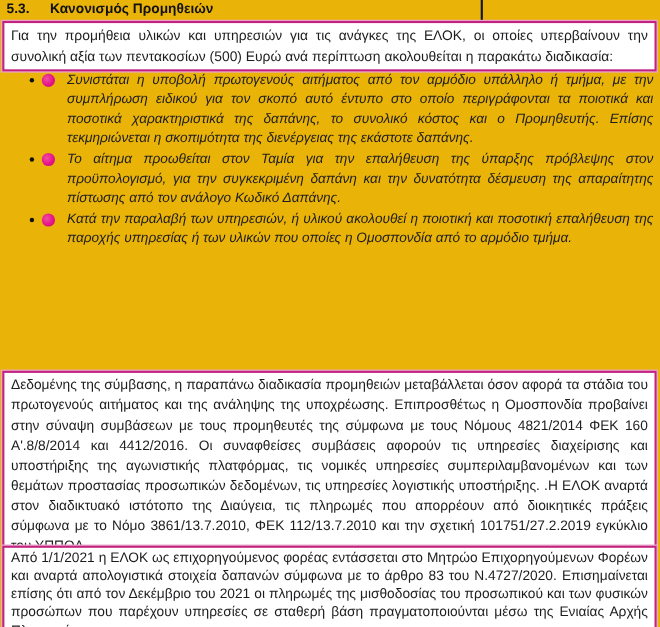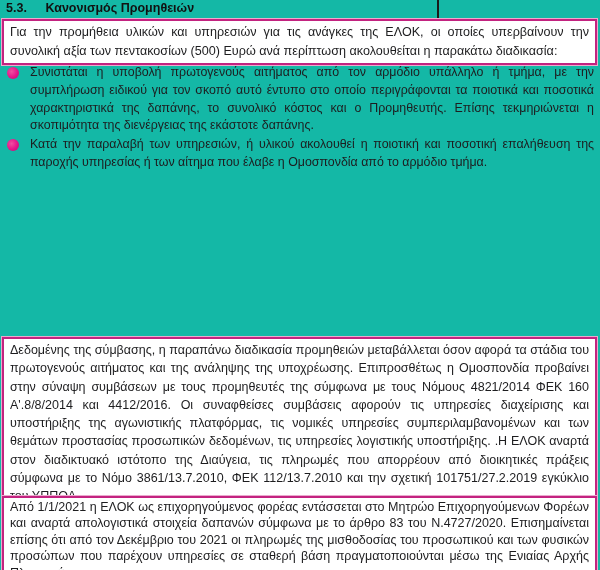--- a/index.html
+++ b/index.html
@@ -4,21 +4,21 @@
 <style>
   html, body {
     margin: 0;
     padding: 0;
     background: #ffffff;
   }
   .page {
     position: relative;
     width: 600px;
     height: 570px;
-    background: #14b8a6;
+    background: #eab308;
     font-family: "Liberation Sans", sans-serif;
     color: var(--text, #1d1d1f);
     overflow: hidden;
   }
   .heading {
     position: absolute;
     top: 1px;
     left: 6px;
     font-size: 12.5px;
     font-weight: bold;
@@ -56,23 +56,24 @@
     font-size: 12.6px;
     line-height: 19px;
     min-height: 43px;
   }
   .bullets {
     position: absolute;
     top: 62px;
     left: 0;
     width: 596px;
     margin: 0;
-    padding: 2px 2px 0 30px;
+    padding: 2px 2px 0 61px;
     list-style: none;
     box-sizing: border-box;
+    font-style: italic;
   }
   .bullets li {
     position: relative;
     font-size: 12.4px;
     line-height: 17.8px;
     text-align: justify;
     margin-bottom: 1px;
   }
   .marker-dot {
     position: absolute;
@@ -124,21 +125,26 @@
 
   <ul class="bullets">
     <li>
       <span class="marker-dot"></span>
       <span class="marker-circle"></span>
       <span>Συνιστάται η υποβολή πρωτογενούς αιτήματος από τον αρμόδιο υπάλληλο ή τμήμα, με την συμπλήρωση ειδικού για τον σκοπό αυτό έντυπο στο οποίο περιγράφονται τα ποιοτικά και ποσοτικά χαρακτηριστικά της δαπάνης, το συνολικό κόστος και ο Προμηθευτής. Επίσης τεκμηριώνεται η σκοπιμότητα της διενέργειας της εκάστοτε δαπάνης.</span>
     </li>
     <li>
       <span class="marker-dot"></span>
       <span class="marker-circle"></span>
-      <span>Κατά την παραλαβή των υπηρεσιών, ή υλικού ακολουθεί η ποιοτική και ποσοτική επαλήθευση της παροχής υπηρεσίας ή των αίτημα που έλαβε η Ομοσπονδία από το αρμόδιο τμήμα.</span>
+      <span>Το αίτημα προωθείται στον Ταμία για την επαλήθευση της ύπαρξης πρόβλεψης στον προϋπολογισμό, για την συγκεκριμένη δαπάνη και την δυνατότητα δέσμευση της απαραίτητης πίστωσης από τον ανάλογο Κωδικό Δαπάνης.</span>
+    </li>
+    <li>
+      <span class="marker-dot"></span>
+      <span class="marker-circle"></span>
+      <span>Κατά την παραλαβή των υπηρεσιών, ή υλικού ακολουθεί η ποιοτική και ποσοτική επαλήθευση της παροχής υπηρεσίας ή των υλικών που οποίες η Ομοσπονδία από το αρμόδιο τμήμα.</span>
     </li>
   </ul>
 
   <div class="pink-box box-contract">
     <p>Δεδομένης της σύμβασης, η παραπάνω διαδικασία προμηθειών μεταβάλλεται όσον αφορά τα στάδια του πρωτογενούς αιτήματος και της ανάληψης της υποχρέωσης. Επιπροσθέτως η Ομοσπονδία προβαίνει στην σύναψη συμβάσεων με τους προμηθευτές της σύμφωνα με τους Νόμους 4821/2014 ΦΕΚ 160 Α'.8/8/2014 και 4412/2016. Οι συναφθείσες συμβάσεις αφορούν τις υπηρεσίες διαχείρισης και υποστήριξης της αγωνιστικής πλατφόρμας, τις νομικές υπηρεσίες συμπεριλαμβανομένων και των θεμάτων προστασίας προσωπικών δεδομένων, τις υπηρεσίες λογιστικής υποστήριξης. .Η ΕΛΟΚ αναρτά στον διαδικτυακό ιστότοπο της Διαύγεια, τις πληρωμές που απορρέουν από διοικητικές πράξεις σύμφωνα με το Νόμο 3861/13.7.2010, ΦΕΚ 112/13.7.2010 και την σχετική 101751/27.2.2019 εγκύκλιο του ΥΠΠΟΑ.</p>
   </div>
 
   <div class="pink-box box-registry">
     <p>Από 1/1/2021 η ΕΛΟΚ ως επιχορηγούμενος φορέας εντάσσεται στο Μητρώο Επιχορηγούμενων Φορέων και αναρτά απολογιστικά στοιχεία δαπανών σύμφωνα με το άρθρο 83 του Ν.4727/2020. Επισημαίνεται επίσης ότι από τον Δεκέμβριο του 2021 οι πληρωμές της μισθοδοσίας του προσωπικού και των φυσικών προσώπων που παρέχουν υπηρεσίες σε σταθερή βάση πραγματοποιούνται μέσω της Ενιαίας Αρχής Πληρωμών.</p>
   </div>

